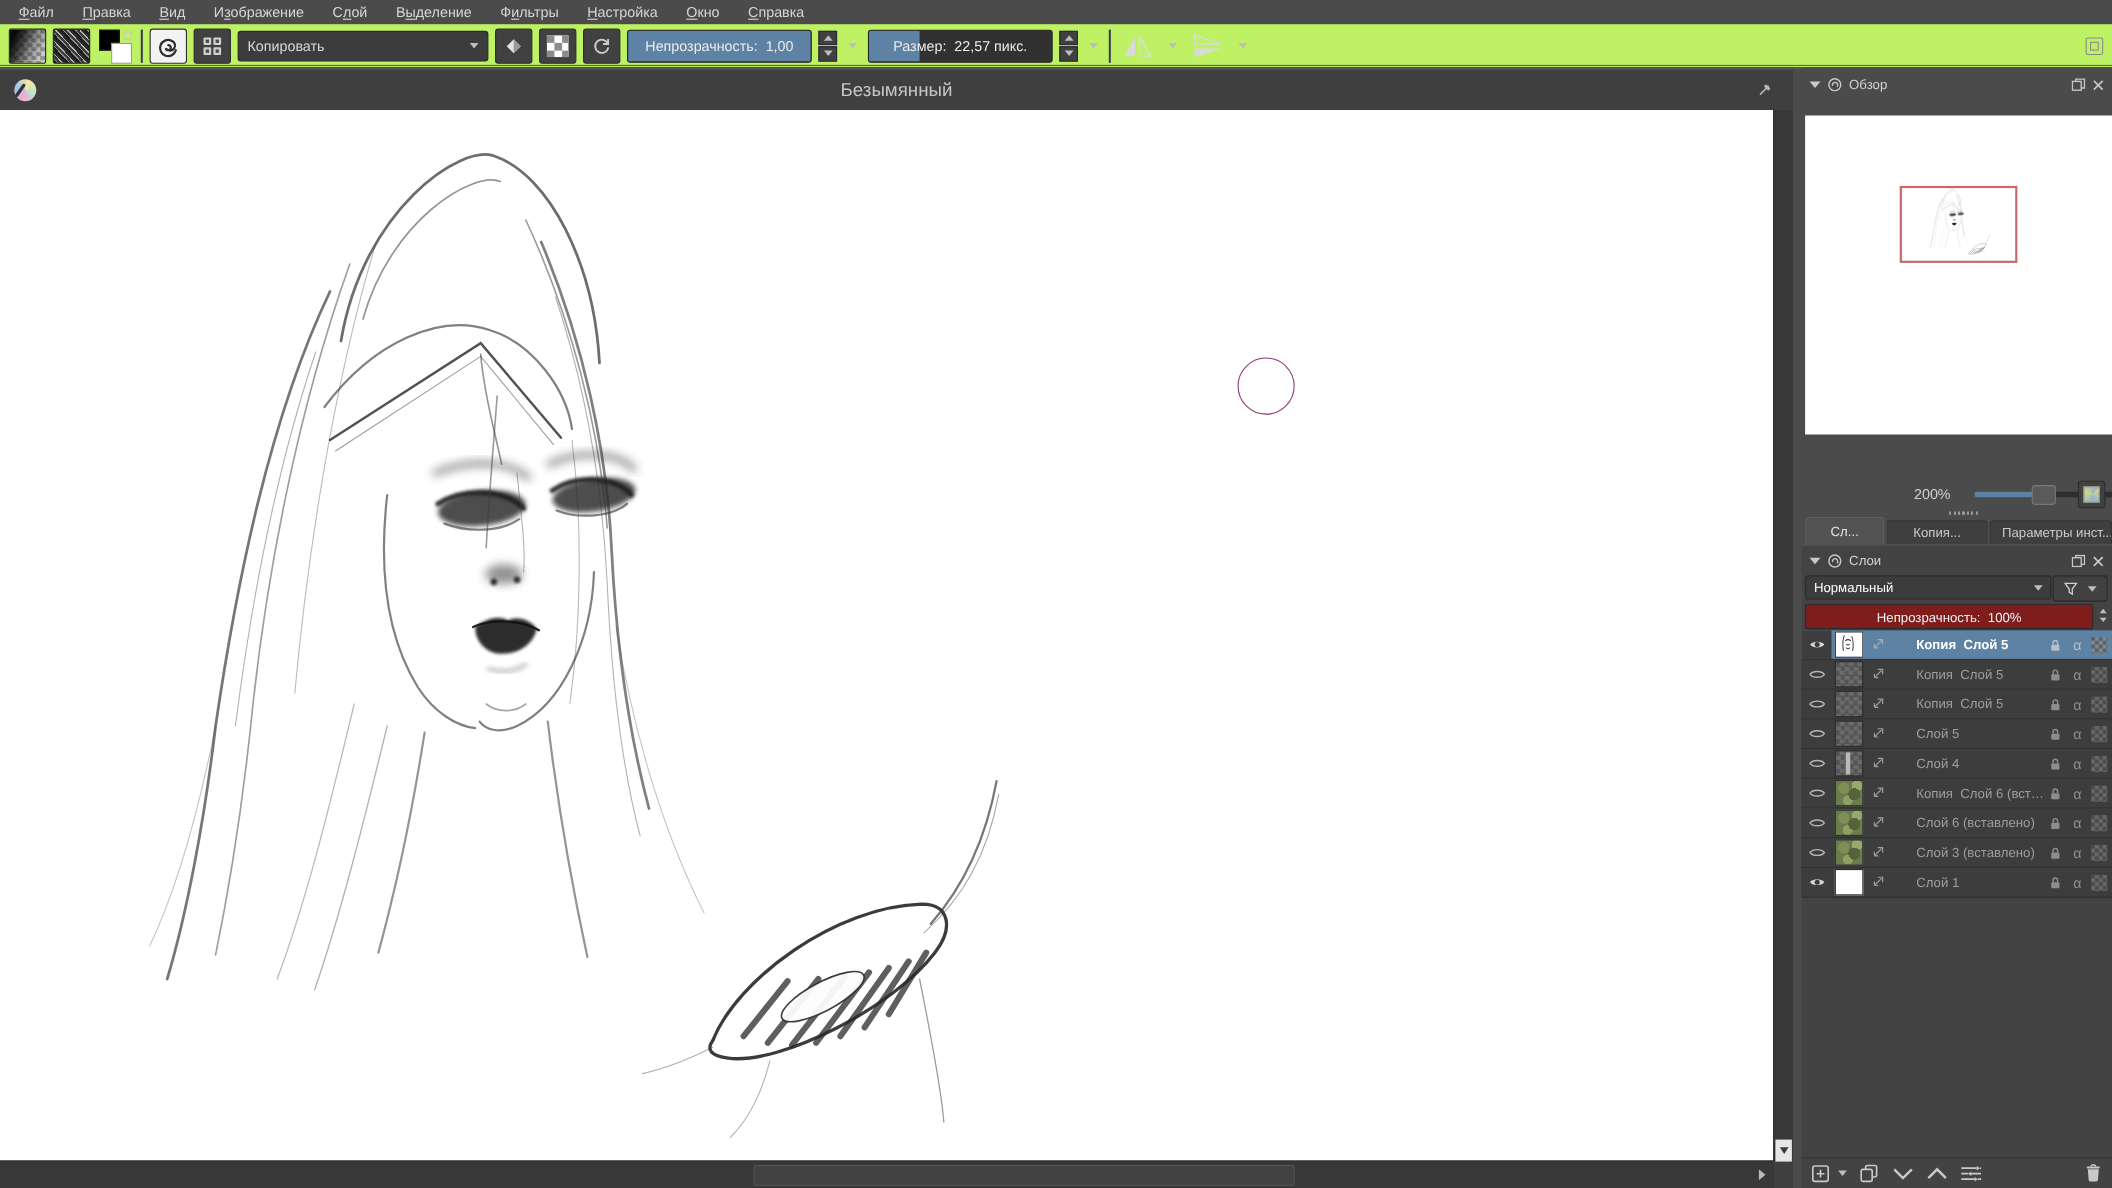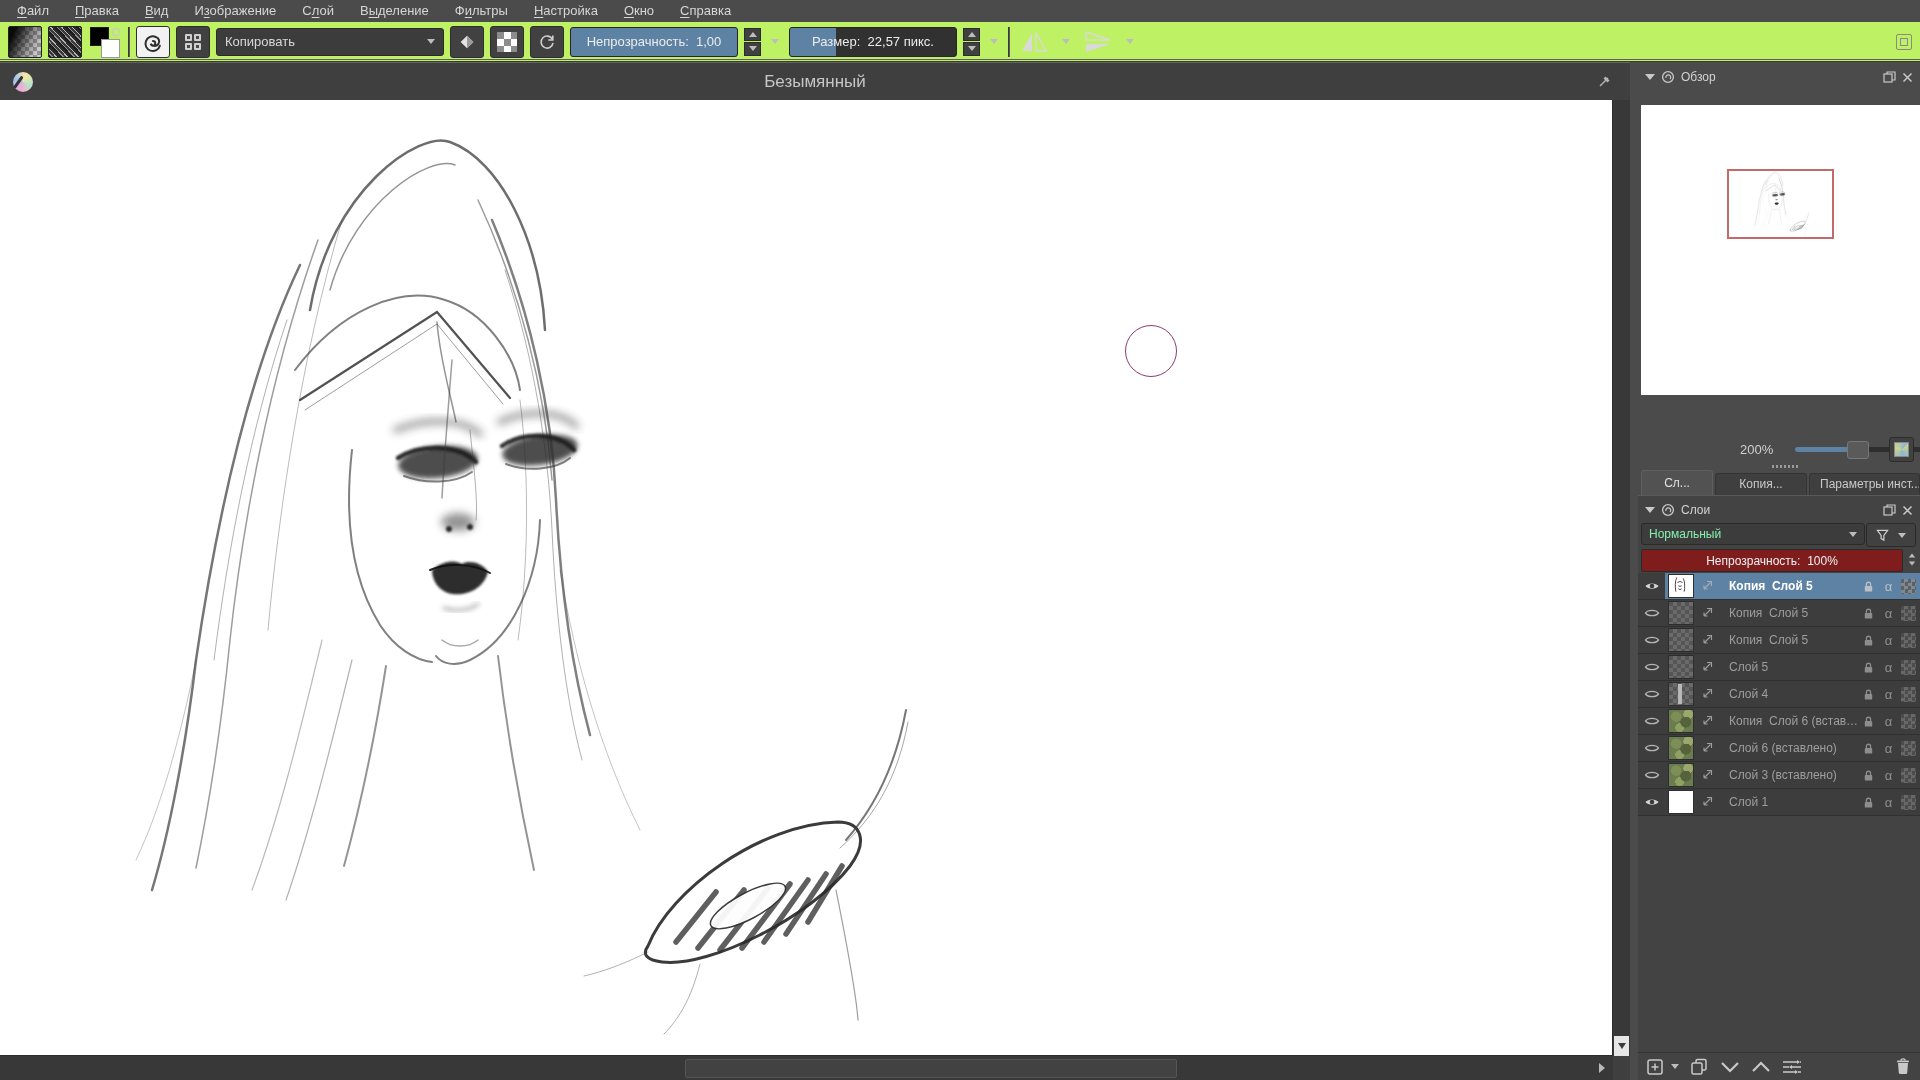--- a/index.html
+++ b/index.html
@@ -65,38 +65,38 @@
   .zoom-track{position:absolute;left:157px;top:13px;width:150px;height:5px;background:#2e2e2e;border-radius:2px}
   .zoom-track .zfill{position:absolute;left:0;top:0;bottom:0;width:58px;background:#5d82a3;border-radius:2px}
   .zoom-handle{position:absolute;left:52px;top:-6px;width:20px;height:16px;background:#5a5a5a;border:1px solid #787878;border-radius:3px}
   .zoom-fit{position:absolute;right:6px;top:3px;width:23px;height:23px;background:#414141;border:1px solid #2c2c2c;border-radius:3px;display:flex;align-items:center;justify-content:center}
   .zoom-fit i{width:13px;height:13px;background:conic-gradient(from 45deg,#cdd687,#8fb5d1,#cdd687,#8fb5d1),#cdd687;border:1px solid #888}
   .dots-handle{position:absolute;left:134px;top:403px;width:26px;height:3px;background:repeating-linear-gradient(90deg,#9a9a9a 0 2px,transparent 2px 4px)}
   .tabs{position:absolute;left:0;right:0;top:409px;height:24px;display:flex;align-items:flex-end;gap:2px;padding-left:3px;box-sizing:border-box}
   .tab{height:21px;line-height:21px;text-align:center;background:#3f3f3f;border:1px solid #343434;border-bottom:none;border-radius:3px 3px 0 0;color:#c9c9c9;font-size:12px;padding:0 10px;white-space:nowrap;overflow:hidden}
   .tab.active{height:24px;line-height:24px;background:#525252;border-color:#5f5f5f;color:#e2e2e2}
   .layers-panel{position:absolute;left:0;right:0;top:433px;bottom:0;background:#434343;border-top:1px solid #5a5a5a}
-  .lp-blend{position:absolute;left:3px;top:27px;width:224px;height:22px;background:#3c3c3c;border:1px solid #2a2a2a;border-radius:3px;display:flex;align-items:center;padding:0 7px;box-sizing:border-box;color:#86efac;font-size:12px}
+  .lp-blend{position:absolute;left:3px;top:27px;width:224px;height:22px;background:#3c3c3c;border:1px solid #2a2a2a;border-radius:3px;display:flex;align-items:center;padding:0 7px;box-sizing:border-box;color:#ffffff;font-size:12px}
   .lp-blend .caret{margin-left:auto}
   .lp-filter{position:absolute;right:4px;top:27px;width:48px;height:22px;background:#414141;border:1px solid #2a2a2a;border-radius:3px;display:flex;align-items:center;justify-content:space-evenly}
   .lp-opacity{position:absolute;left:3px;top:53px;right:17px;height:21px;background:#7f1d1d;border:1px solid #2a2a2a;border-radius:2px;display:flex;align-items:center;justify-content:center;color:#ecf2f7;font-size:12px}
   .lp-opacity .txt{white-space:pre}
   .lp-spin{position:absolute;right:2px;top:53px;width:13px;height:21px;display:flex;flex-direction:column;justify-content:space-evenly;align-items:center}
   .lp-spin .caret,.lp-spin .caret-up{transform:scale(.8)}
   .layer-list{position:absolute;left:0;right:0;top:77px;background:#383838}
   .lrow{position:relative;height:26px;border-bottom:1px solid #303030;background:#3d3d3d;display:flex;align-items:center}
   .lrow.sel{background:#5d82a3}
   .leye{width:27px;height:26px;background:#3d3d3d;display:flex;align-items:center;justify-content:center;flex:none}
   .lthumb{width:24px;height:22px;margin-left:3px;flex:none;position:relative;border:1px solid #2e2e2e;background:repeating-conic-gradient(#6a6a6a 0% 25%,#555 0% 50%) 0 0/8px 8px;overflow:hidden}
   .th-sketch{background:#fff}
   .th-white{background:#fff}
   .th-green{background:radial-gradient(circle at 30% 30%,#7d8f57 0 22%,transparent 23%),radial-gradient(circle at 70% 55%,#55623c 0 26%,transparent 27%),radial-gradient(circle at 45% 80%,#8ea062 0 20%,transparent 21%),radial-gradient(circle at 80% 20%,#9aa86c 0 18%,transparent 19%),#6b7c4e}
   .th-line .bar{position:absolute;left:9px;top:1px;width:4px;height:20px;background:#b9b9b9;display:block}
   .linherit{width:18px;margin-left:6px;flex:none;opacity:.75}
-  .lname{flex:1;margin-left:11px;white-space:pre;overflow:hidden;text-overflow:ellipsis;color:#9e9e9e;font-size:12px}
+  .lname{flex:1;margin-left:24px;white-space:pre;overflow:hidden;text-overflow:ellipsis;color:#9e9e9e;font-size:12px}
   .lrow.sel .lname{color:#fff;font-weight:bold}
   .lbadges{display:flex;align-items:center;gap:5px;margin-right:4px}
   .badge{width:15px;height:15px;display:flex;align-items:center;justify-content:center;opacity:.55}
   .badge.alpha{font-size:13px;color:#cfcfcf;font-style:normal}
   .checker-badge{background:repeating-conic-gradient(#8a8a8a 0% 25%,#5a5a5a 0% 50%) 0 0/7px 7px;border-radius:1px}
   .lrow.sel .badge{opacity:.8}
   .lp-bottom{position:absolute;left:0;right:0;bottom:0;height:28px;background:#434343;border-top:1px solid #333;display:flex;align-items:center;gap:9px;padding:0 6px;box-sizing:border-box}
   .lpb{display:flex;align-items:center;justify-content:center;width:22px;height:22px}
   .lpb.trash{margin-left:auto}
   svg{display:block}

